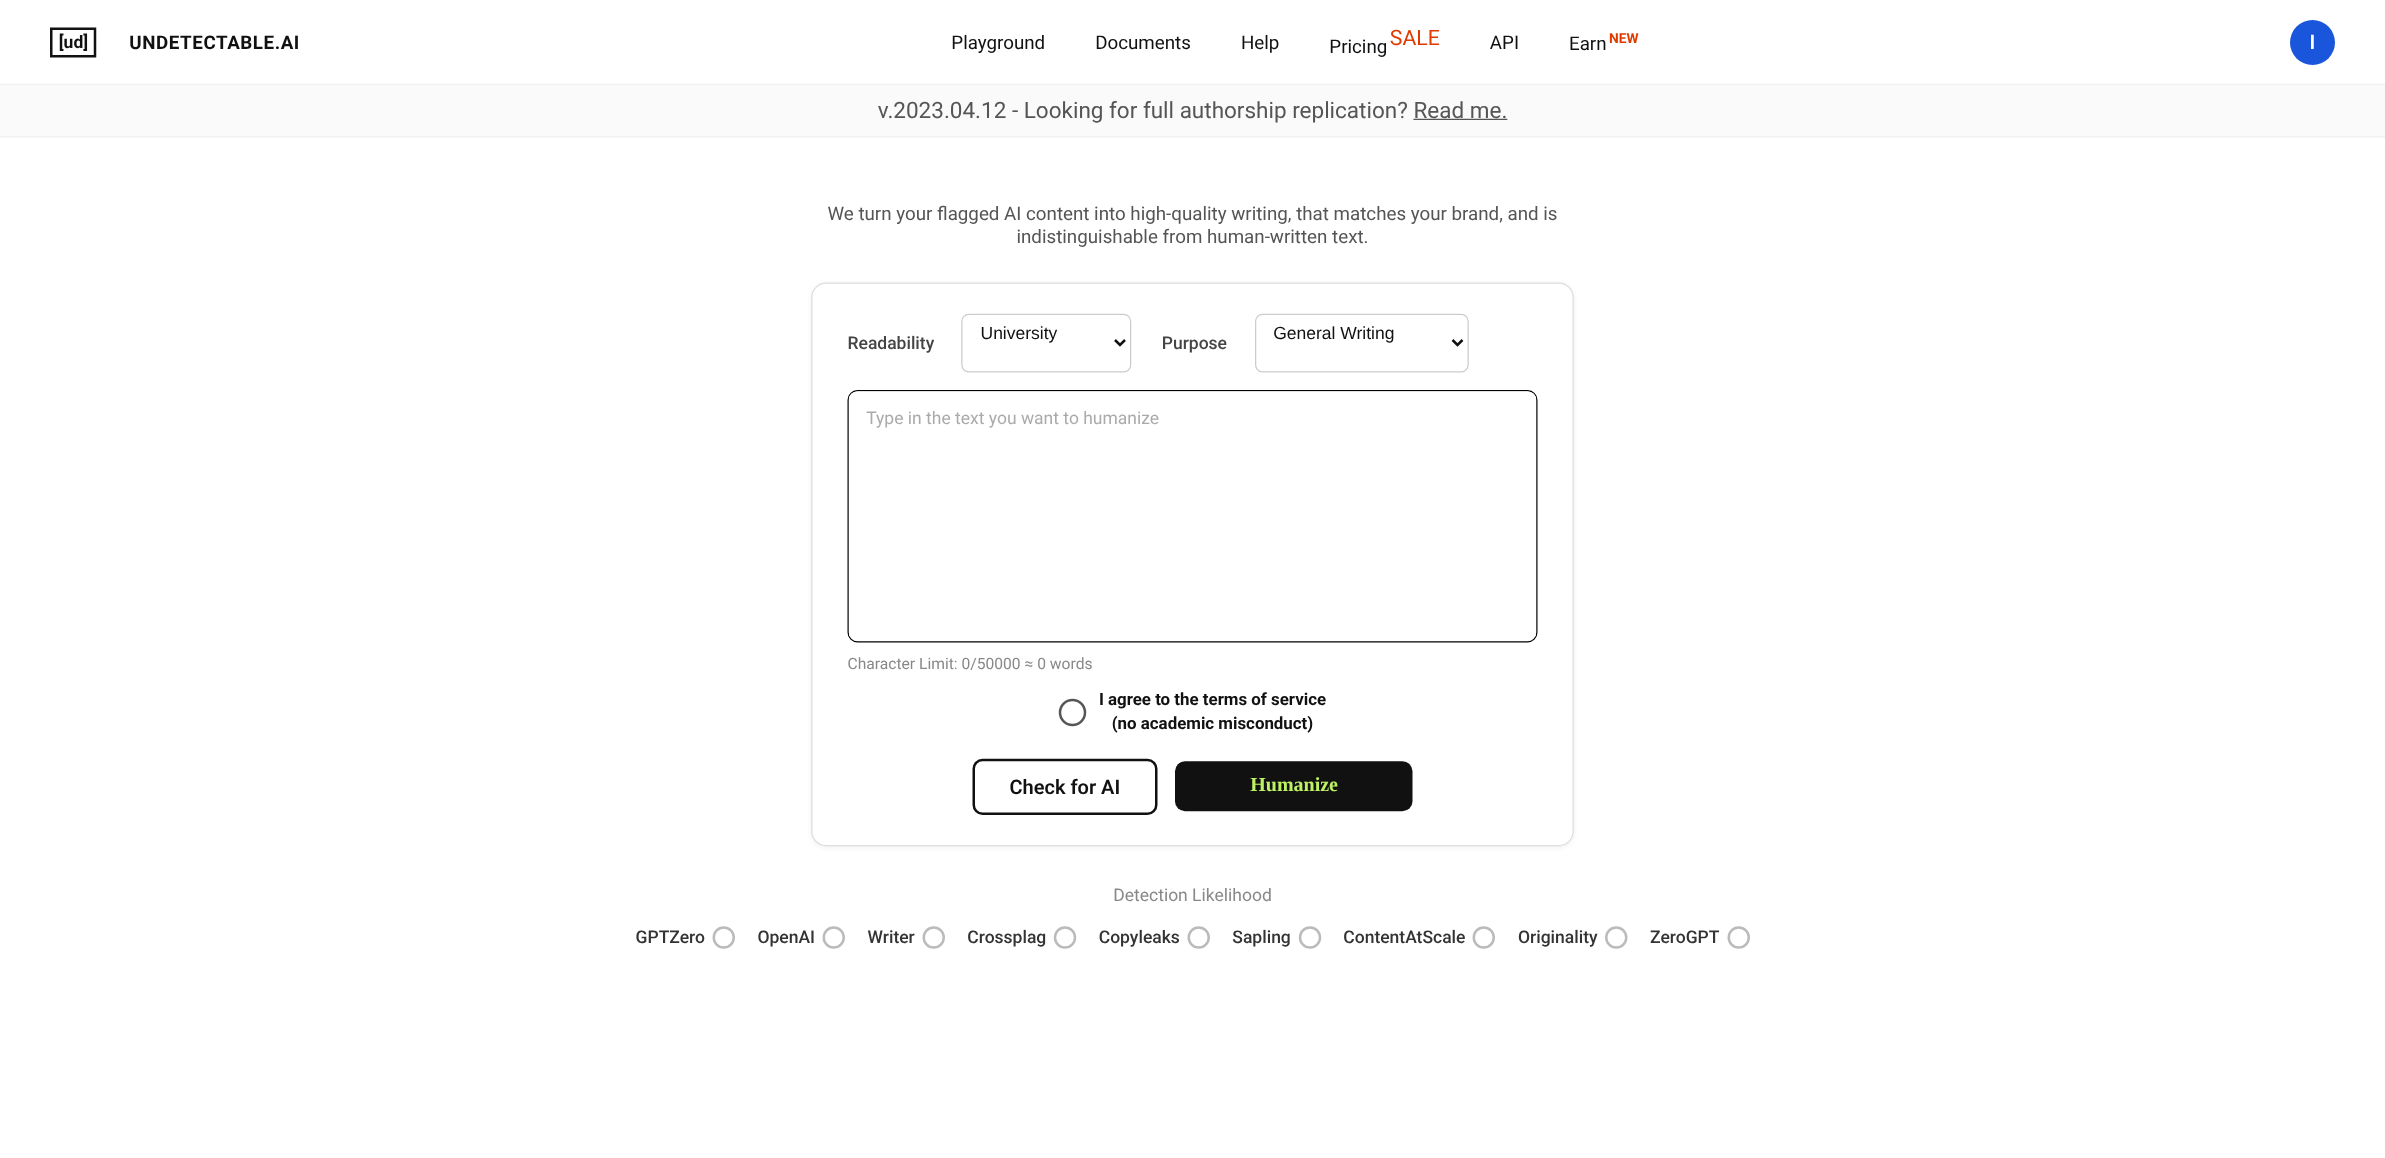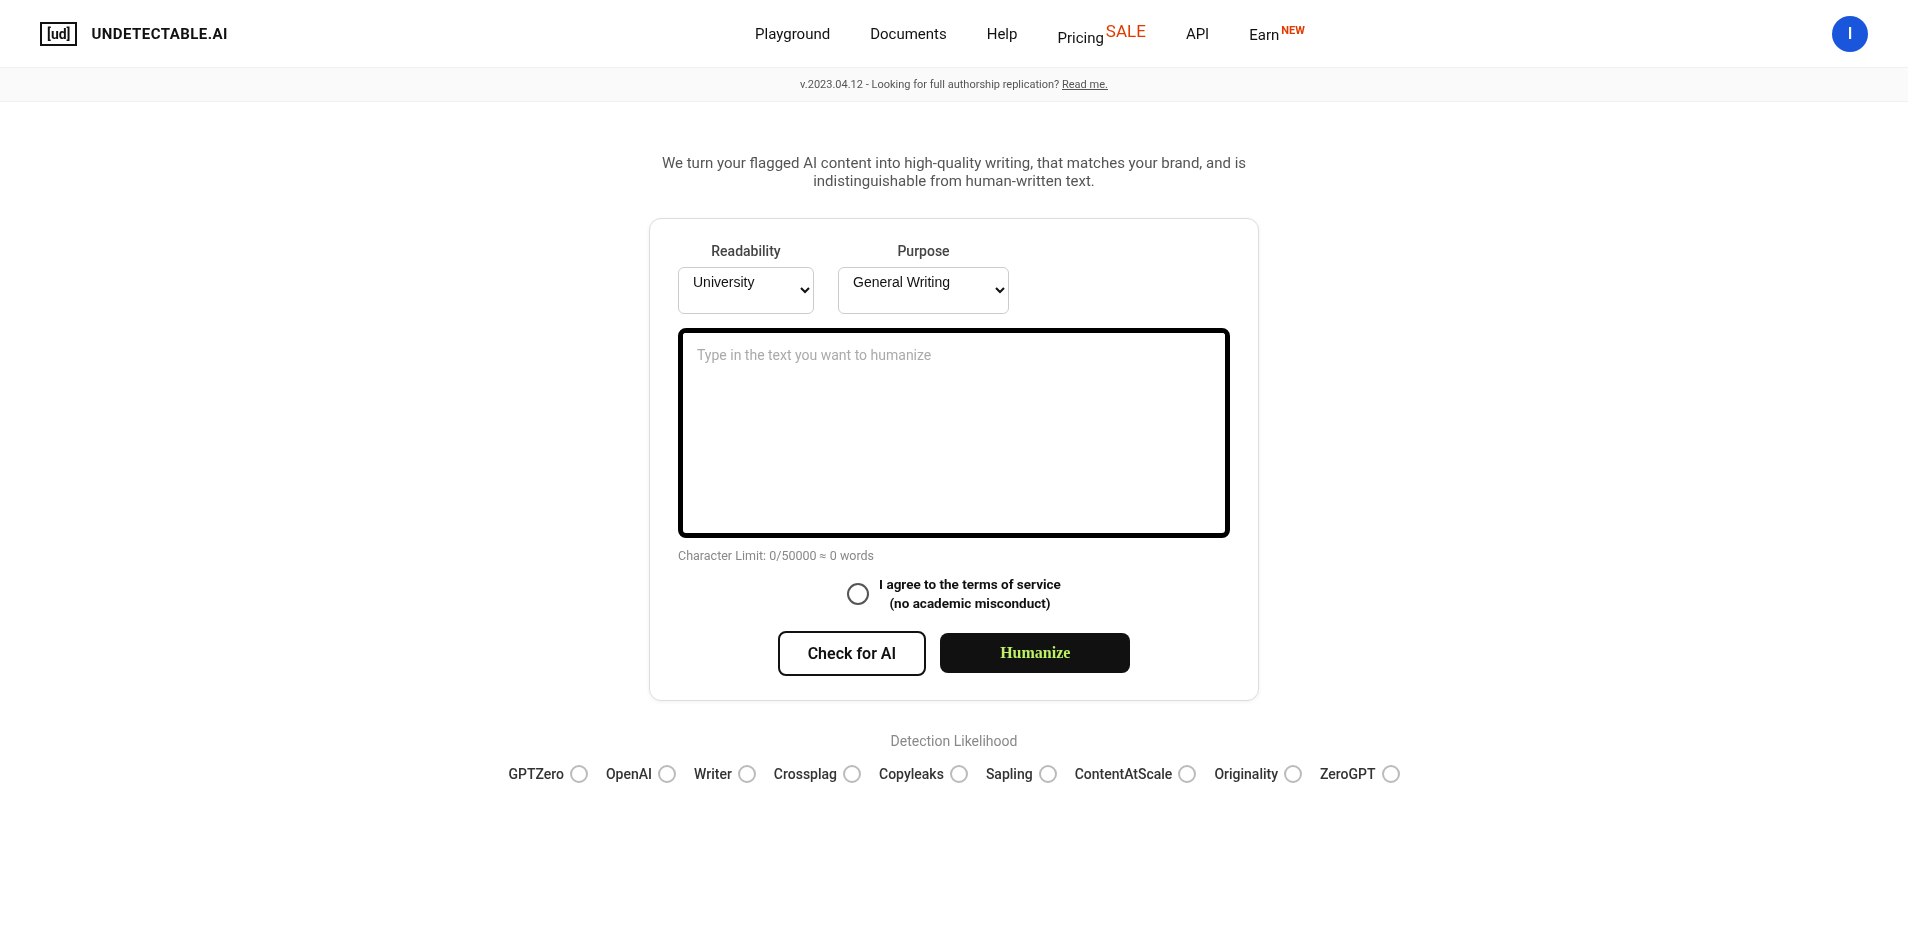--- a/index.html
+++ b/index.html
@@ -15,21 +15,21 @@
       display: flex;
       align-items: center;
       justify-content: space-between;
       padding: 0 40px;
       height: 68px;
       border-bottom: 1px solid #f0f0f0;
     }
     .logo-area {
       display: flex;
       align-items: center;
-      gap: 14px;
+      gap: 26px;
     }
     .logo-bracket {
       display: inline-flex;
       align-items: center;
       justify-content: center;
       border: 2.5px solid #111;
       padding: 2px 5px;
       font-weight: 700;
       font-size: 14px;
       letter-spacing: 0;
@@ -79,21 +79,21 @@
       justify-content: center;
       font-size: 16px;
       font-weight: 600;
       cursor: pointer;
     }
 
     
     .banner {
       text-align: center;
       padding: 10px 52px;
-      font-size: 11px;
+      font-size: 18px;
       color: #555;
       background: #fafafa;
       border-bottom: 1px solid #f0f0f0;
     }
     .banner a {
       color: #555;
     }
 
     
     .hero {
@@ -125,41 +125,40 @@
     }
     .card-top-row {
       display: flex;
       align-items: center;
       gap: 24px;
       margin-bottom: 14px;
     }
     .field-group {
       display: flex;
       align-items: center;
-      gap: 8px;
-      flex-direction: column;
+      gap: 22px;
     }
     .field-group label {
       font-size: 14px;
       color: #444;
       font-weight: 500;
     }
     .field-group select {
       border: 1px solid #ccc;
       border-radius: 6px;
       padding: 5px 28px 22px 10px;
       font-size: 14px;
       color: #111;
       background: #fff;
       appearance: auto;
       cursor: pointer;
       outline: none;
     }
     .textarea-wrapper {
-      border: 5px solid #000000;
+      border: 1px solid #000000;
       border-radius: 8px;
       overflow: hidden;
       margin-bottom: 10px;
     }
     .text-input {
       width: 100%;
       min-height: 196px;
       border: none;
       outline: none;
       resize: none;

